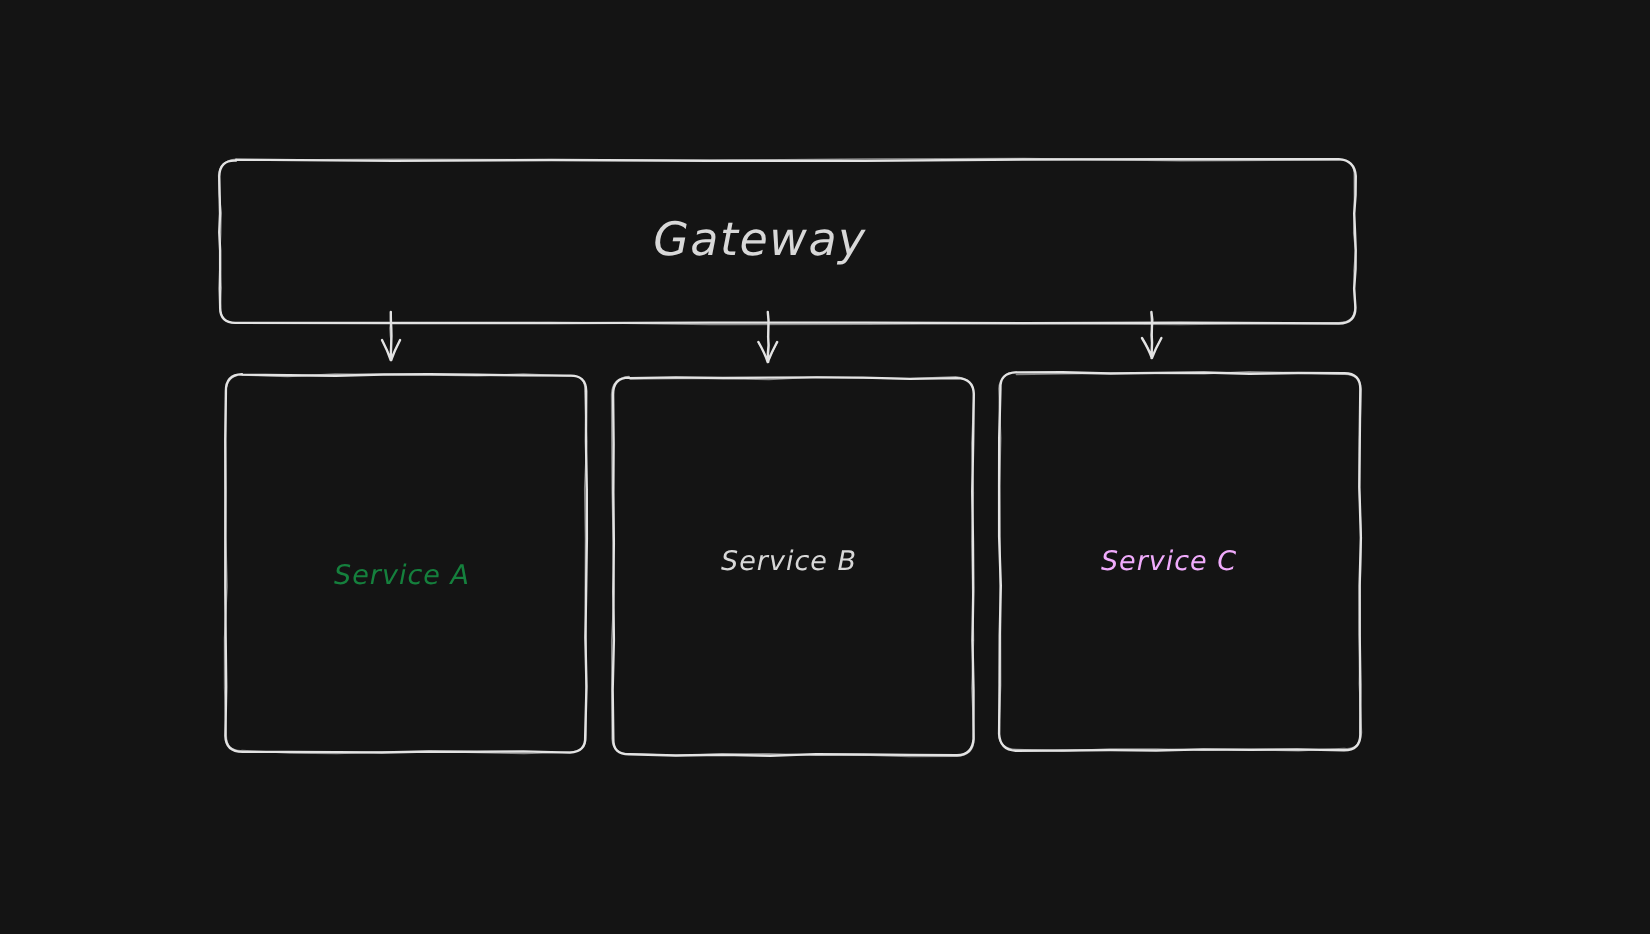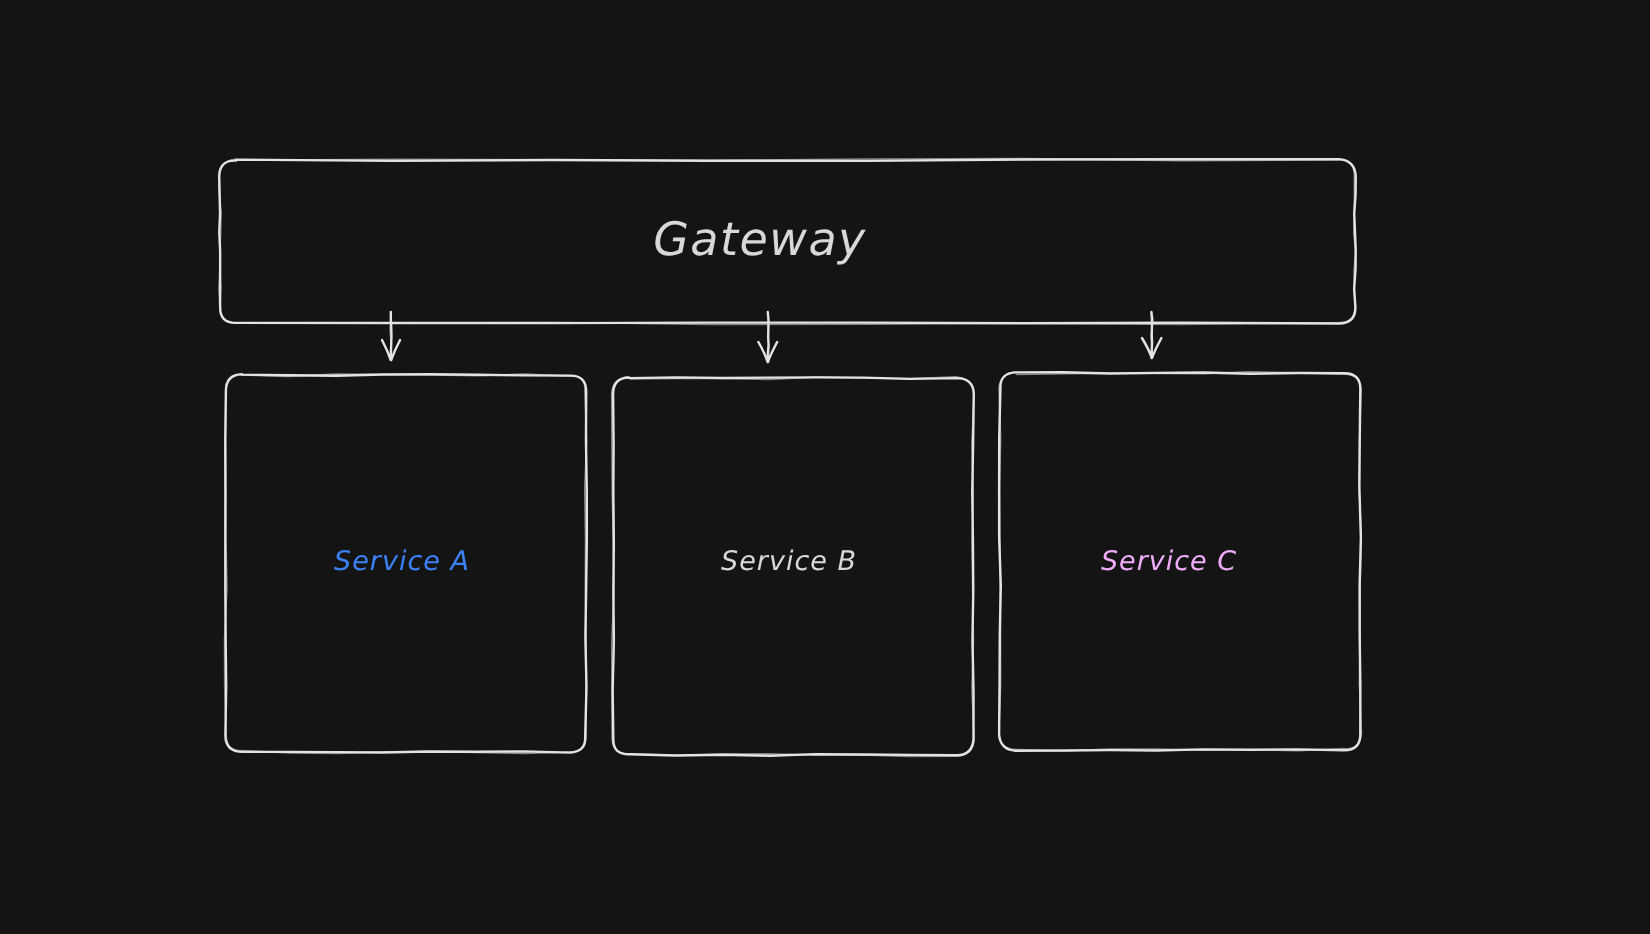--- a/index.html
+++ b/index.html
@@ -92,21 +92,21 @@
         <path d="M 1151.20 312.00 L 1151.05 319.67 L 1151.97 327.33 L 1151.10 335.00 L 1151.57 342.67 L 1151.75 350.33 L 1151.72 358.00 M 1142.28 338.00 Q 1148.67 349.00 1152.27 358.00 M 1161.29 338.00 Q 1155.33 349.00 1151.64 358.00" stroke-width="1.4" opacity="0.5"></path>
       </g>
   </svg>
 
   <div class="node-hit" id="hit-gateway" style="left: 220px; top: 160px; width: 1135px; height: 163px;"></div>
   <div class="node-hit" id="hit-service-a" style="left: 226px; top: 375px; width: 360px; height: 377px;"></div>
   <div class="node-hit" id="hit-service-b" style="left: 613px; top: 378px; width: 360px; height: 377px;"></div>
   <div class="node-hit" id="hit-service-c" style="left: 1000px; top: 373px; width: 360px; height: 377px;"></div>
 
   <div class="node-label label-gateway" id="label-gateway" style="left: 760px; top: 239px; color: rgb(216, 216, 216);">Gateway</div>
-  <div class="node-label label-service" id="label-service-a" style="left: 402px; top: 561px; color: #3b82f6; text-align: center;">Service A</div>
+  <div class="node-label label-service" id="label-service-a" style="left: 402px; top: 575px; color: #15803d; text-align: center;">Service A</div>
   <div class="node-label label-service" id="label-service-b" style="left: 789px; top: 561px; color: rgb(216, 216, 216);">Service B</div>
   <div class="node-label label-service" id="label-service-c" style="left: 1169px; top: 561px; color: #f0abfc;">Service C</div>
 
   <div class="edge-hit" id="hit-edge-0" style="left: 377px; top: 312px; width: 28px; height: 48px;"></div>
   <div class="edge-hit" id="hit-edge-1" style="left: 754px; top: 312px; width: 28px; height: 50px;"></div>
   <div class="edge-hit" id="hit-edge-2" style="left: 1138px; top: 312px; width: 28px; height: 46px;"></div>
 
 </div>
 
 </body></html>

